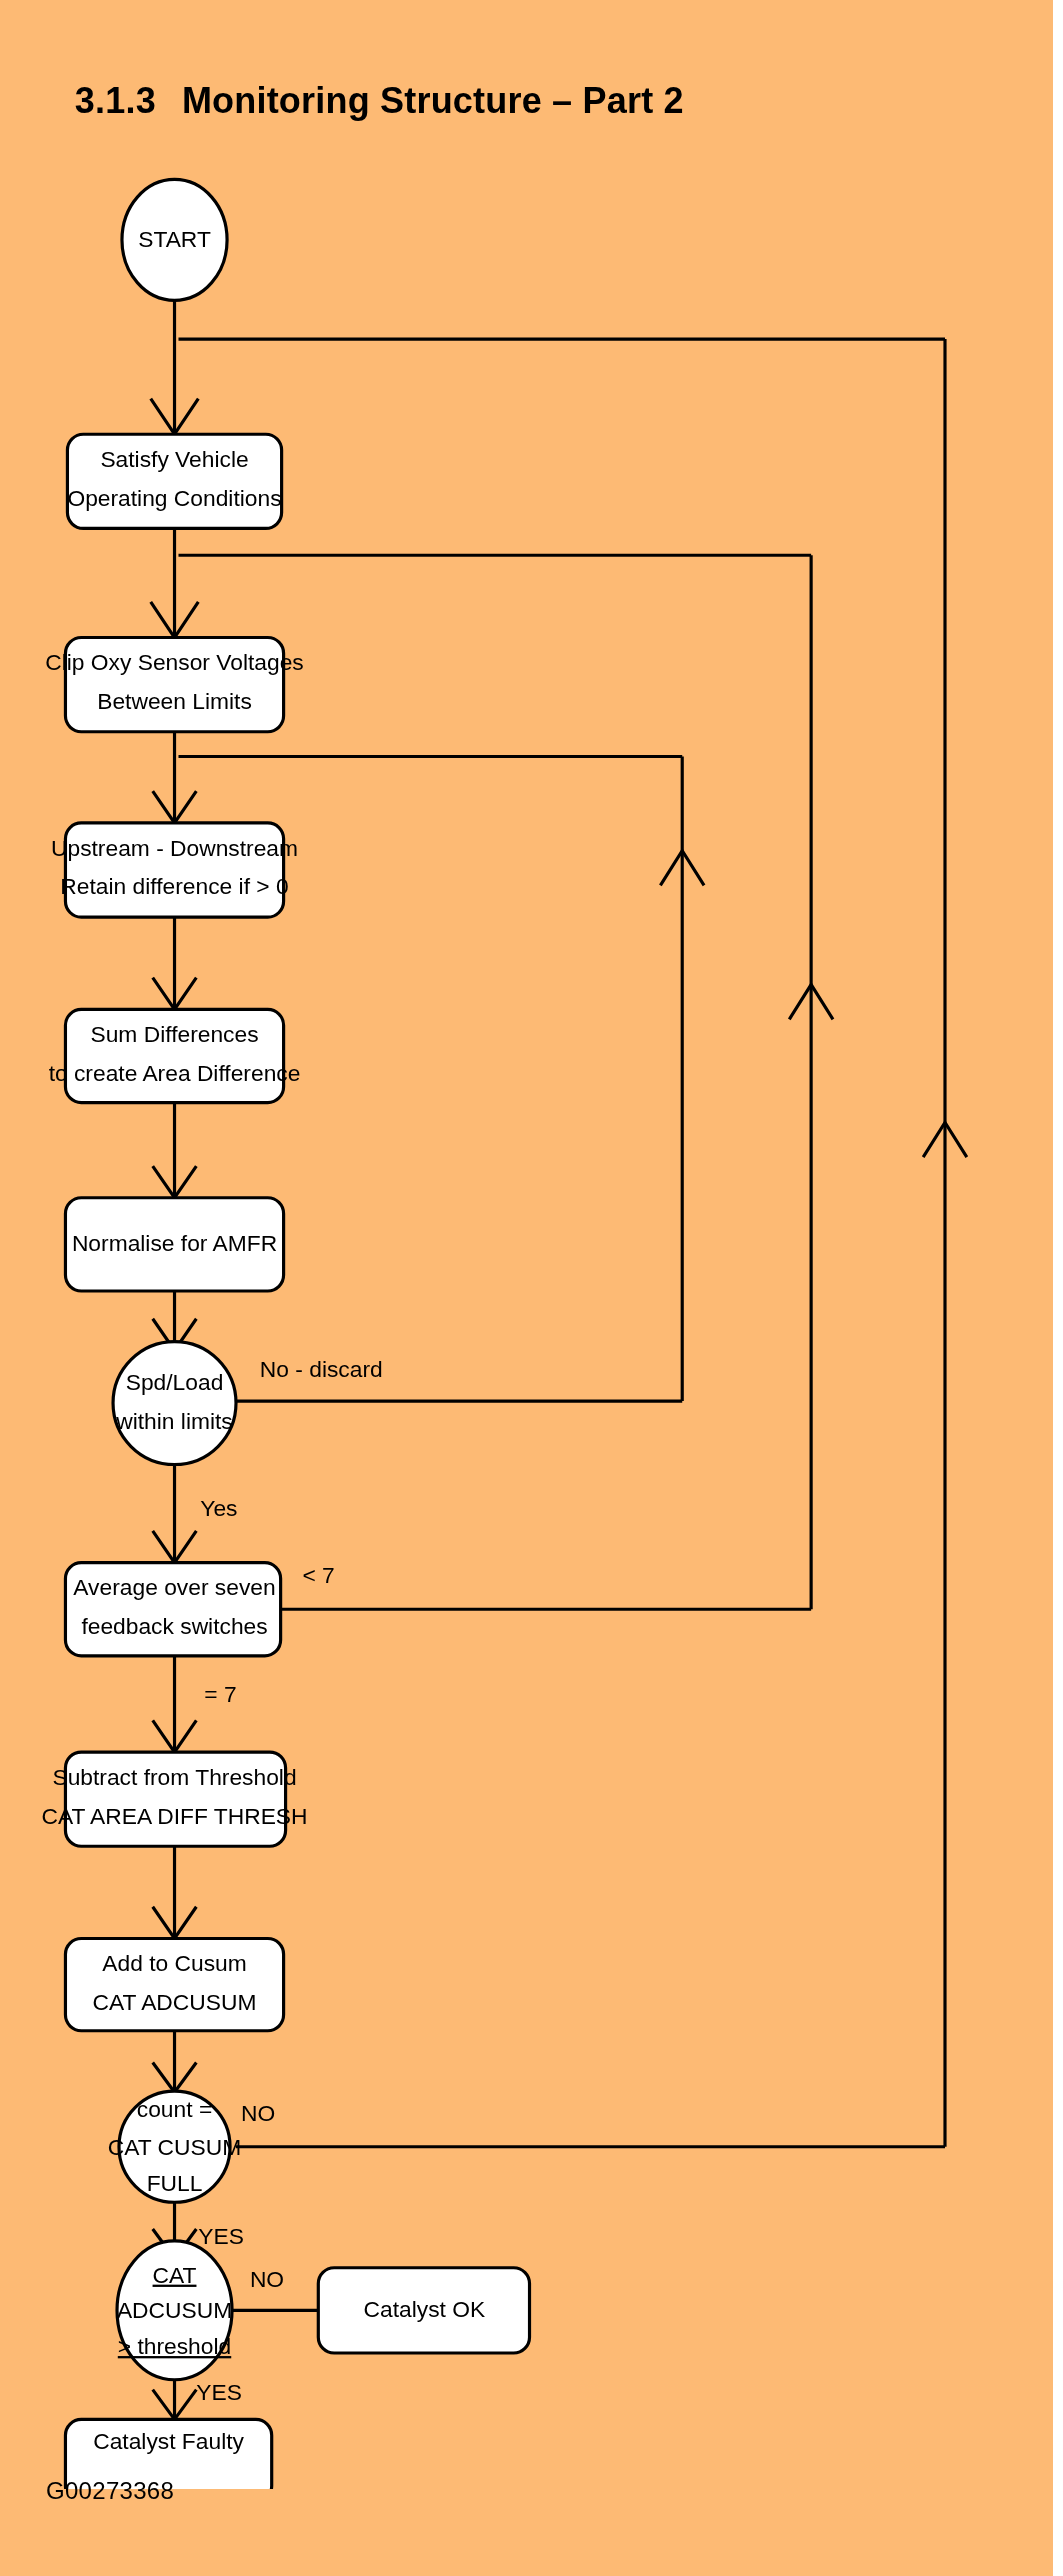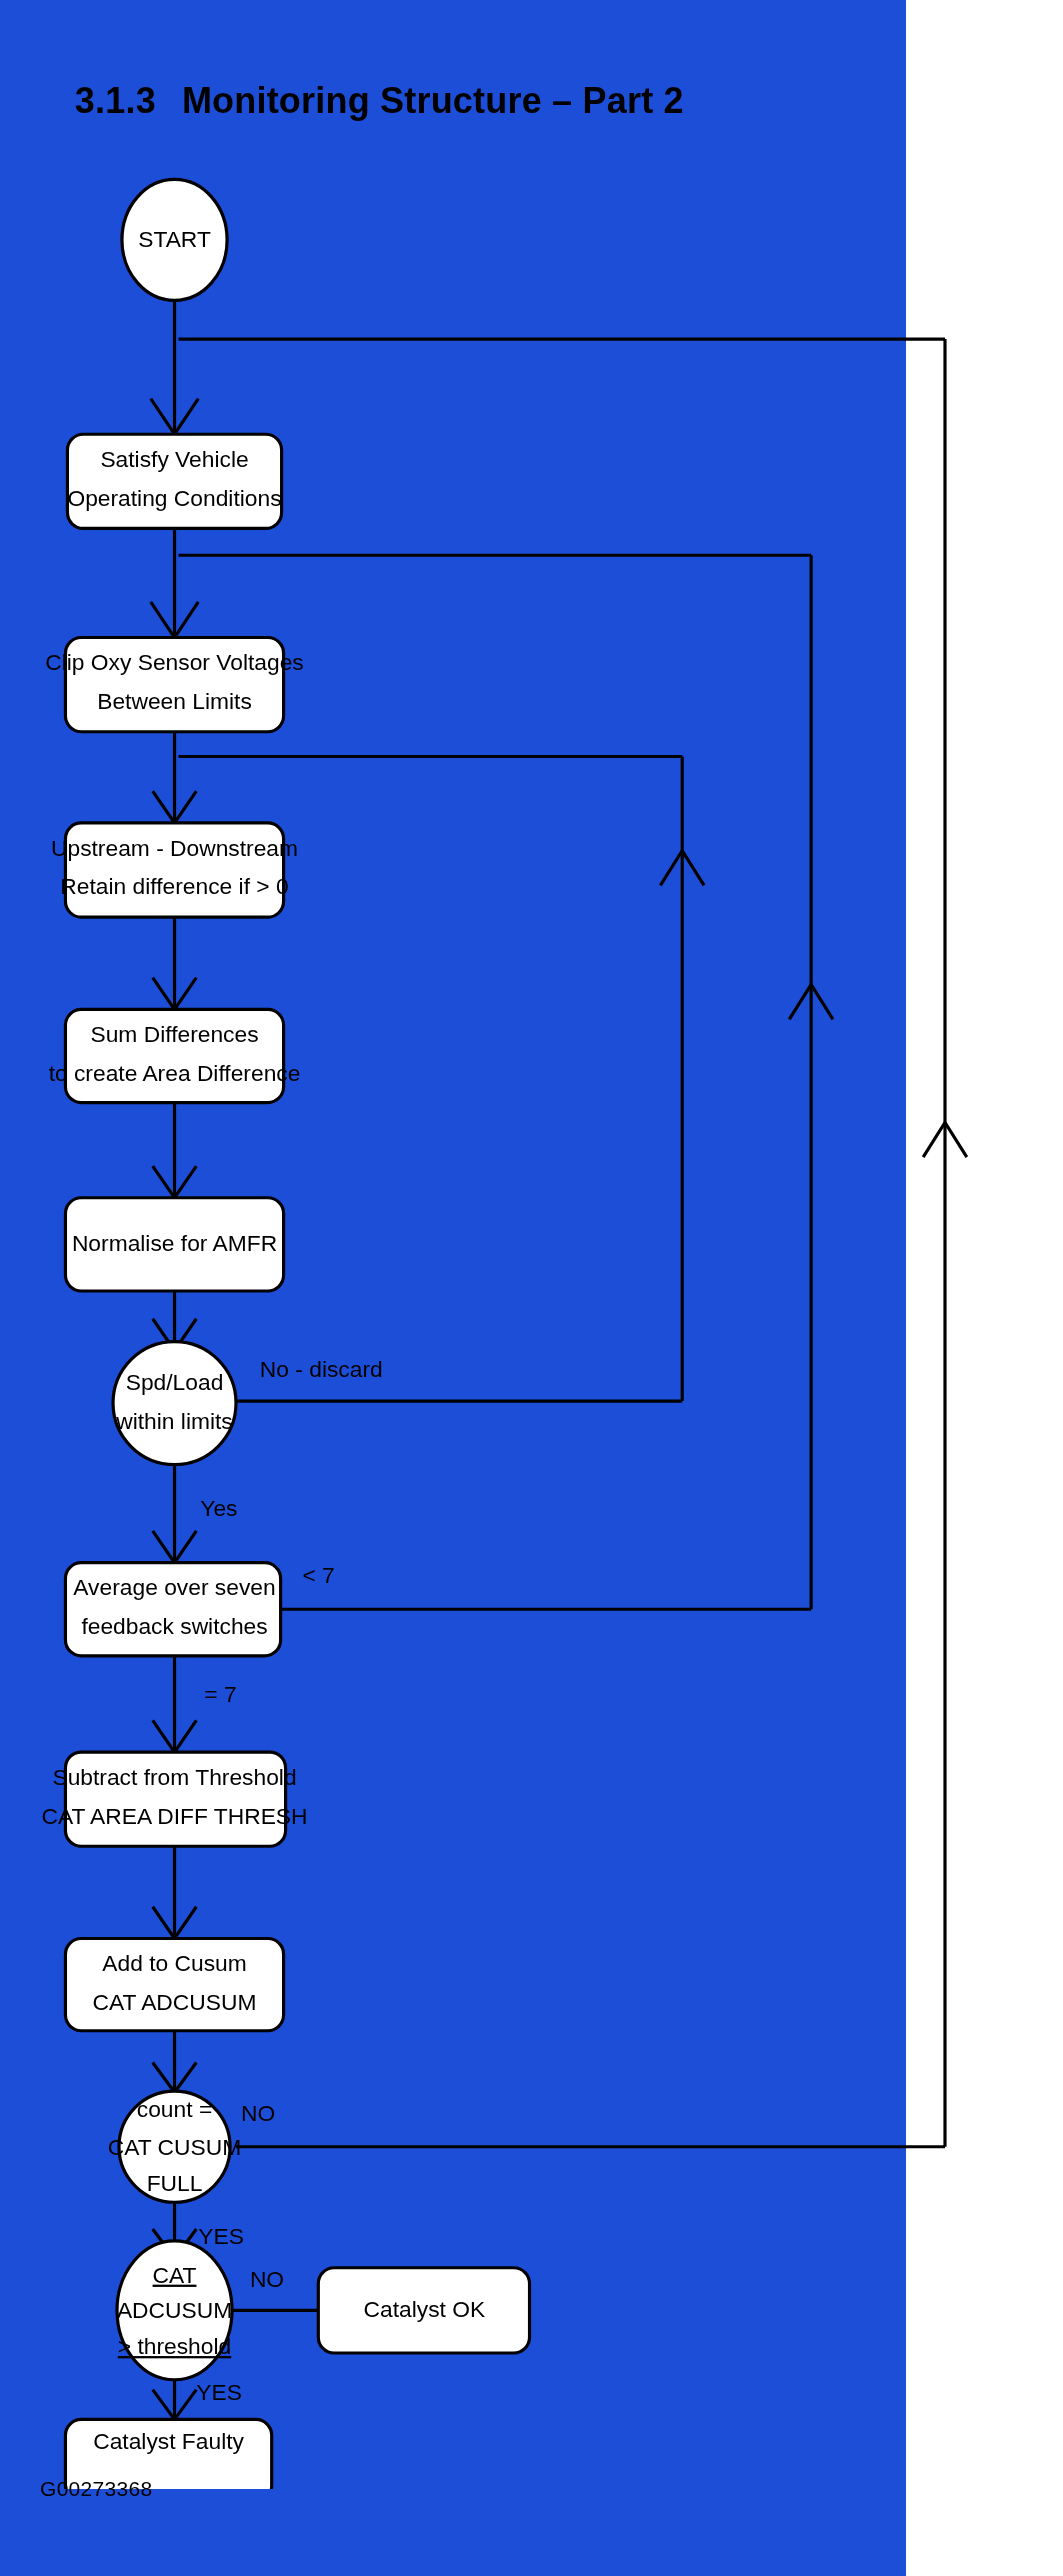--- a/index.html
+++ b/index.html
@@ -11,46 +11,46 @@
   body {
     width: 1063px;
     height: 2576px;
     position: relative;
     font-family: "Liberation Sans", sans-serif;
     color: #000000;
     overflow: hidden;
   }
   #page {
     position: relative;
-    width: 906px;
+    width: 1053px;
     height: 2576px;
-    background: #1d4ed8;
+    background: #fdba74;
   }
   #page-title {
     position: absolute;
     left: 34px;
     top: 38px;
     font-size: 36px;
     font-weight: bold;
     letter-spacing: 0.2px;
     white-space: pre;
     font-family: "Liberation Sans", sans-serif;
   }
   #title-number {
     display: inline;
   }
   #title-text {
     display: inline;
     margin-left: 26px;
   }
   #figure-id {
     position: absolute;
-    left: 40px;
+    left: 46px;
     top: 2477px;
-    font-size: 21px;
+    font-size: 24px;
     font-family: "Liberation Sans", sans-serif;
     letter-spacing: 0.3px;
   }
   svg#flowchart {
     position: absolute;
     left: 0;
     top: 89px;
     width: 1063px;
     height: 2400px;
     display: block;

